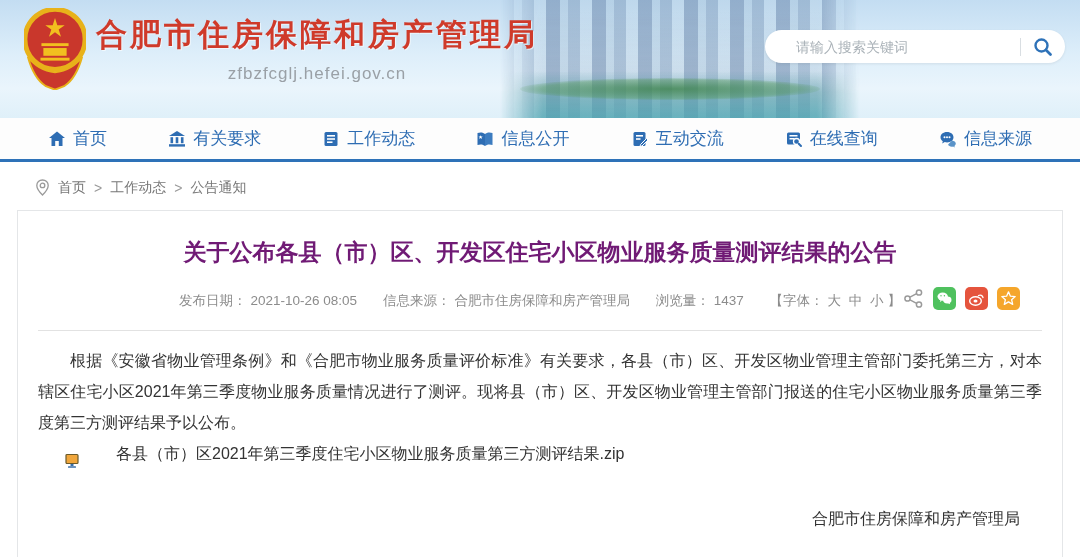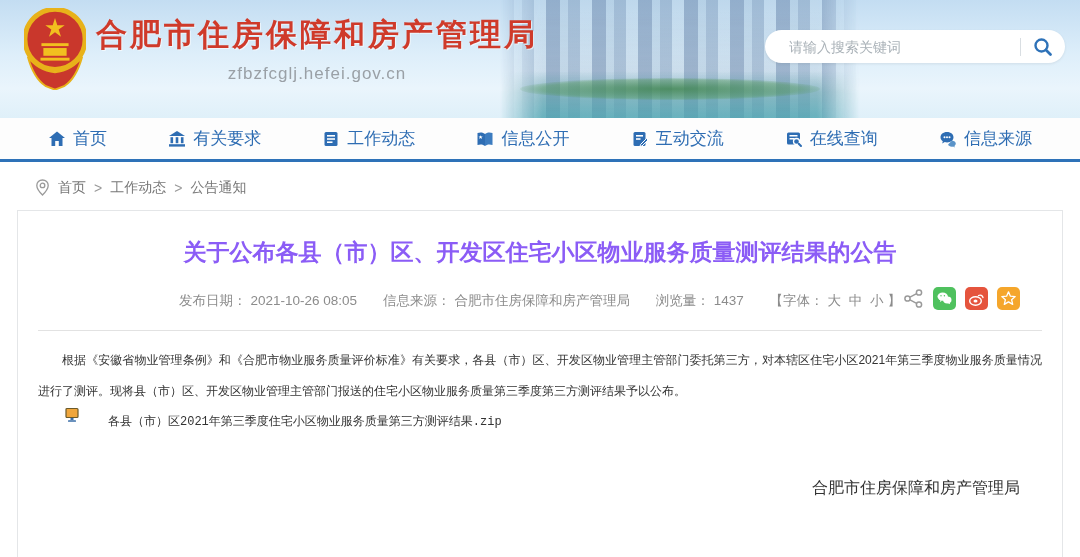--- a/index.html
+++ b/index.html
@@ -21,21 +21,21 @@
   .treeline { position:absolute; top:78px; left:520px; width:300px; height:22px; border-radius:50%;
     background:radial-gradient(ellipse at center,rgba(60,130,70,.75) 0%,rgba(80,150,80,.4) 60%,transparent 75%); }
   .brand { position:absolute; top:8px; left:24px; display:flex; align-items:flex-start; }
   .emblem { width:62px; height:82px; margin-right:10px; }
   .brand-text { padding-top:6px; }
   .site-name { font-size:31px; font-weight:bold; color:#cf3a2a; letter-spacing:3px;
     text-shadow:1px 1px 0 rgba(255,255,255,.6); }
   .site-url { margin-top:8px; text-align:center; font-size:17px; color:#9aa0a6; letter-spacing:1px; }
   .search-box { position:absolute; top:30px; right:15px; width:300px; height:33px; background:#fff;
     border-radius:17px; display:flex; align-items:center; box-shadow:0 1px 3px rgba(0,0,0,.08); }
-  .search-box input { flex:1; border:none; outline:none; background:transparent; padding:0 10px 0 24px;
+  .search-box input { flex:1; border:none; outline:none; background:transparent; padding:0 10px 0 31px;
     font-size:14px; color:#0369a1; font-family:inherit; }
   .search-box input::placeholder { color:#aab2b8; }
   .search-div { width:1px; height:18px; background:#d9dee2; }
   .search-btn { width:44px; height:33px; border:none; background:transparent; cursor:pointer;
     display:flex; align-items:center; justify-content:center; }
 
   
   .nav { position:absolute; top:118px; left:0; width:1080px; height:44px; background:#fdfdfd;
     border-bottom:3px solid #2e72b8; display:flex; align-items:center; justify-content:space-between;
     padding:0 48px; }
@@ -44,37 +44,37 @@
 
   
   .breadcrumb { position:absolute; top:165px; left:0; width:1080px; height:45px; background:#fff;
     display:flex; align-items:center; padding-left:35px; font-size:14px; color:#777; gap:8px; }
   .crumb { color:#777; cursor:pointer; text-decoration:none; }
   .crumb-sep { color:#999; }
 
   
   .card { position:absolute; top:210px; left:17px; width:1046px; height:370px; background:#fff;
     border:1px solid #e4e6e8; padding:26px 20px 0 20px; }
-  .art-title { text-align:center; font-size:23px; font-weight:bold; color:#8b5cf6; line-height:30px; }
+  .art-title { text-align:center; font-size:23px; font-weight:bold; color:#701a75; line-height:30px; }
   .meta-row { position:relative; margin-top:22px; height:24px; }
   .meta { text-align:center; font-size:13.5px; color:#8c8c8c; line-height:24px; }
   .meta span { margin:8px 2px; }
   .meta .gap { display:inline-block; width:14px; }
   .font-opt { cursor:pointer; }
   .share-bar { position:absolute; right:22px; top:-2px; display:flex; align-items:center; gap:9px; }
   .share-badge { width:23px; height:23px; border-radius:5px; display:flex; align-items:center;
     justify-content:center; cursor:pointer; }
   .badge-wechat { background:#4fc15e; }
   .badge-weibo { background:#e5543d; }
   .badge-star { background:#f5a62b; }
   .card hr { border:none; border-top:1px solid #e2e2e2; margin-top:17px; }
-  .art-body { margin-top:14px; font-size:12px; color:#333; line-height:31px; text-align:justify; }
+  .art-body { margin-top:14px; font-size:16px; color:#333; line-height:31px; text-align:justify; }
   .art-body .indent { text-indent:2em; }
   .attach-note { text-indent:2em; }
-  .attach-line { text-indent:2em; display:flex; align-items:flex-start;font-family:Liberation Mono, monospace; }
+  .attach-line { text-indent:2em; display:flex; align-items:flex-end; }
   .attach-line .ind { display:inline-block; width:26px; }
   .attach-link { color:#333; text-decoration:none; cursor:pointer; }
   .attach-icon { margin-right:3px; vertical-align:-2px; }
   .sign-block { margin-top:34px; padding-right:22px; text-align:right; font-size:16px; color:#333;
     line-height:31px; }
 </style>
 </head>
 <body>
 
 <div class="page">

